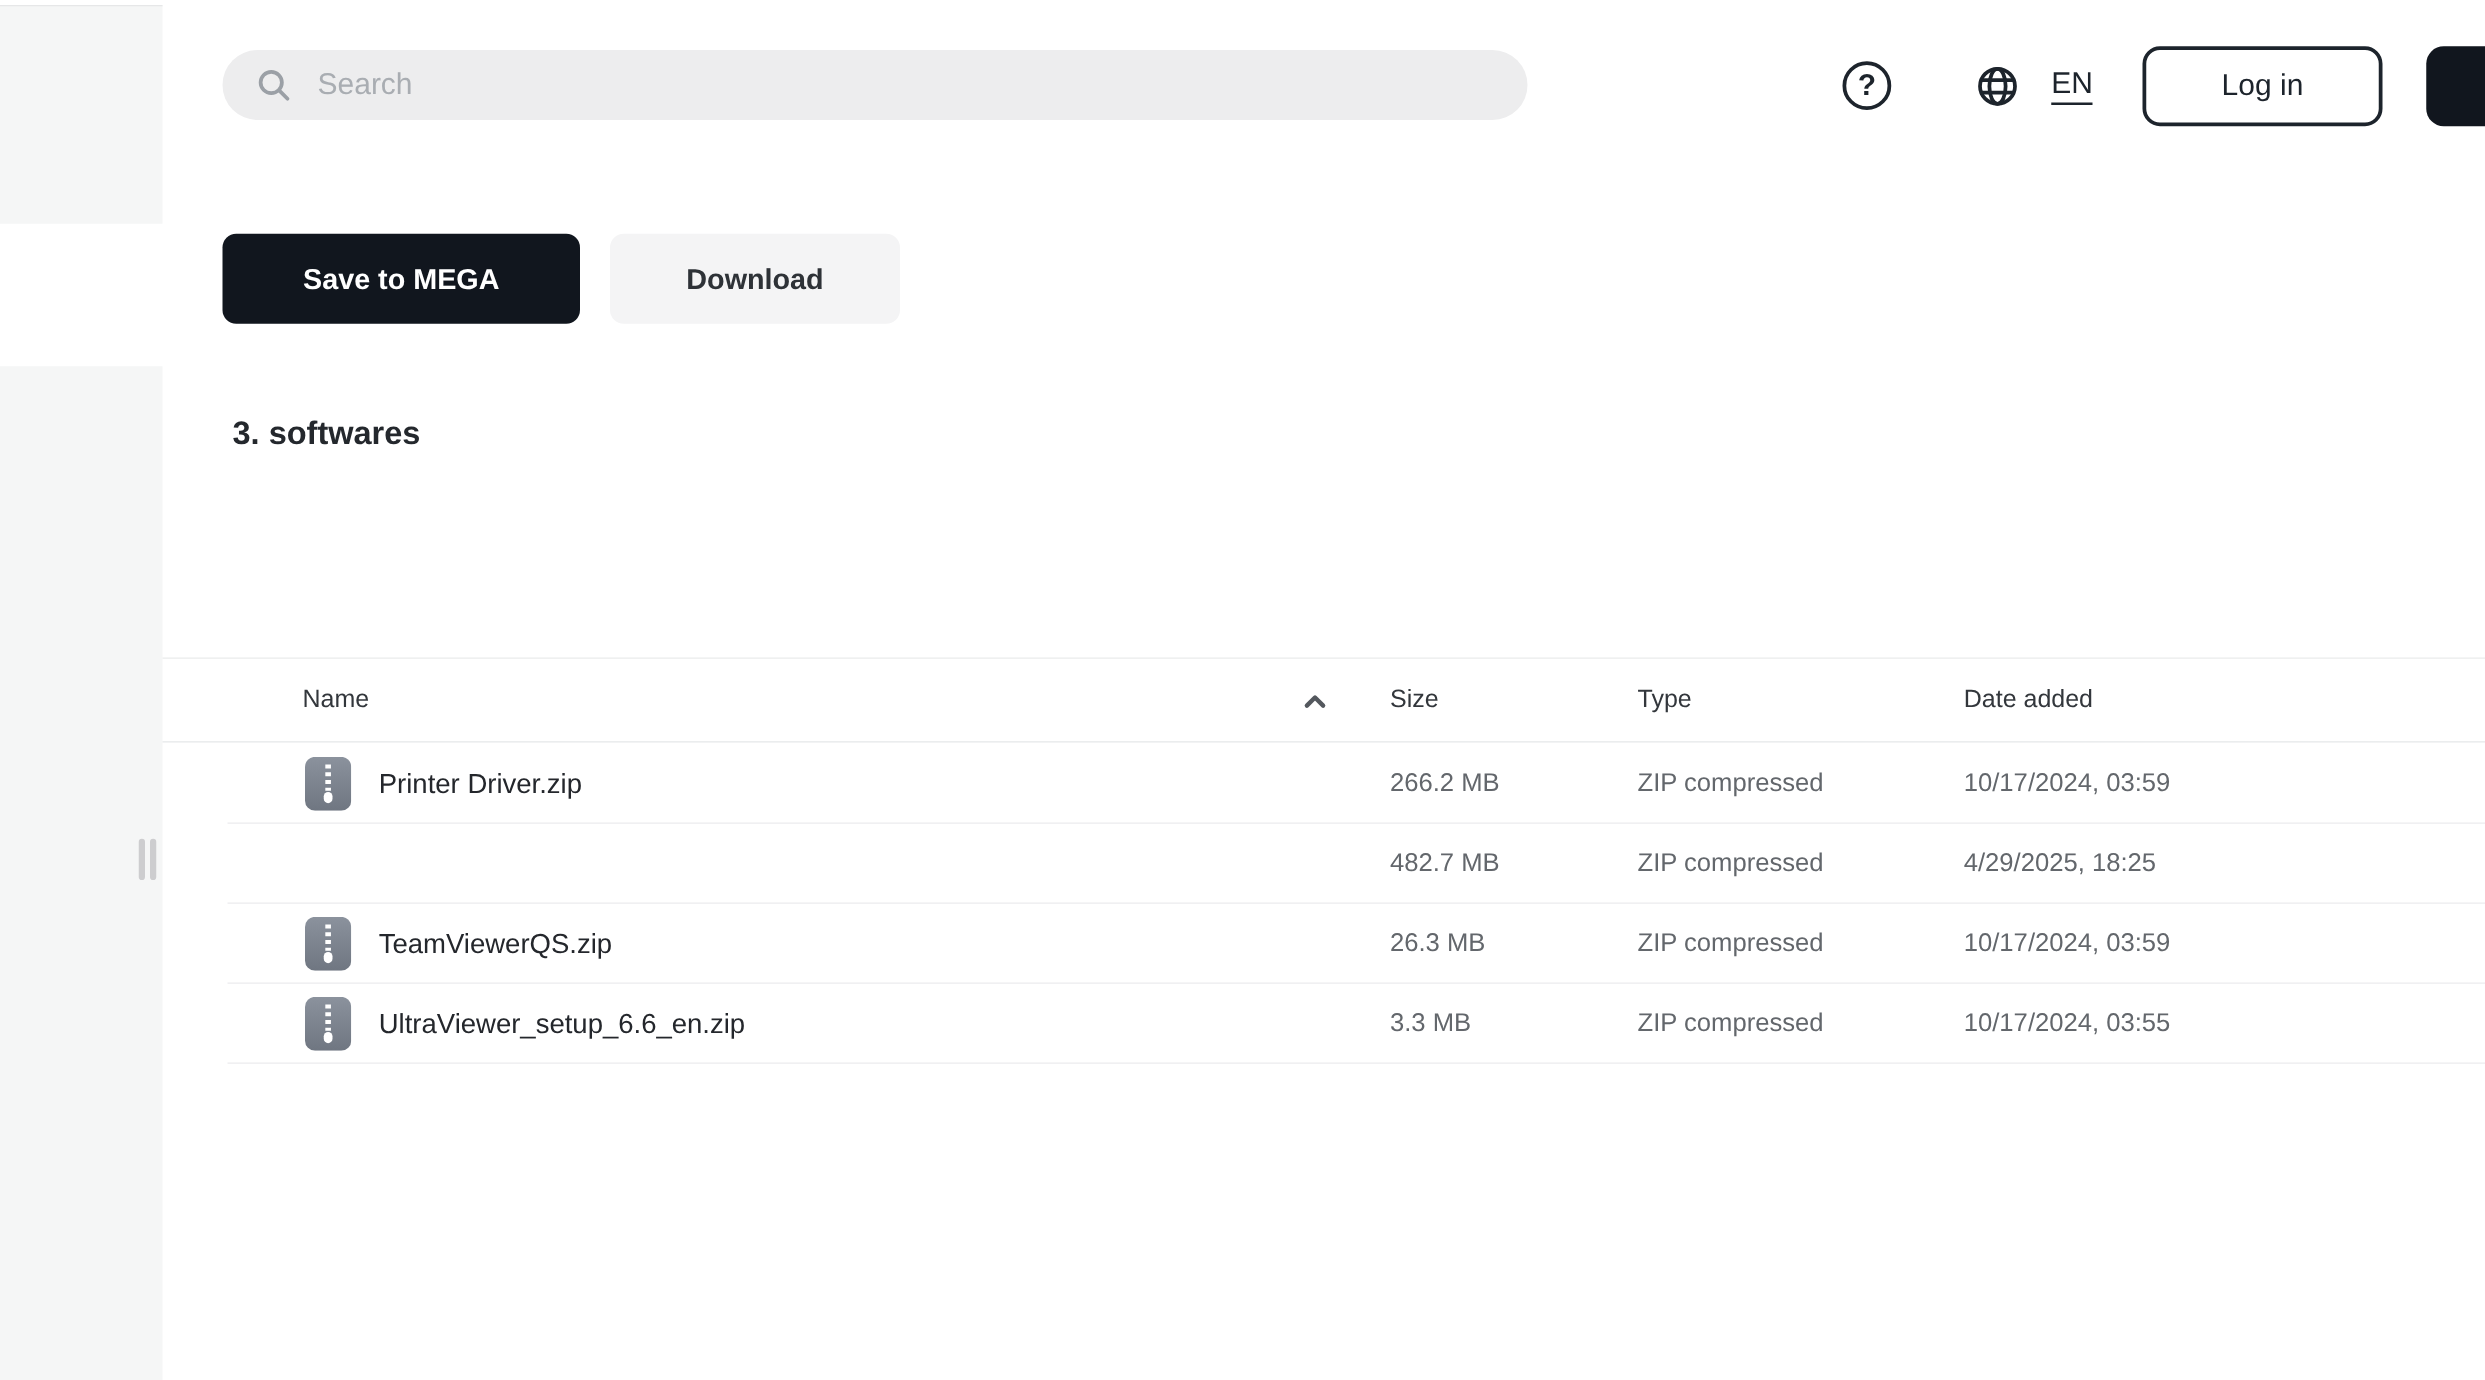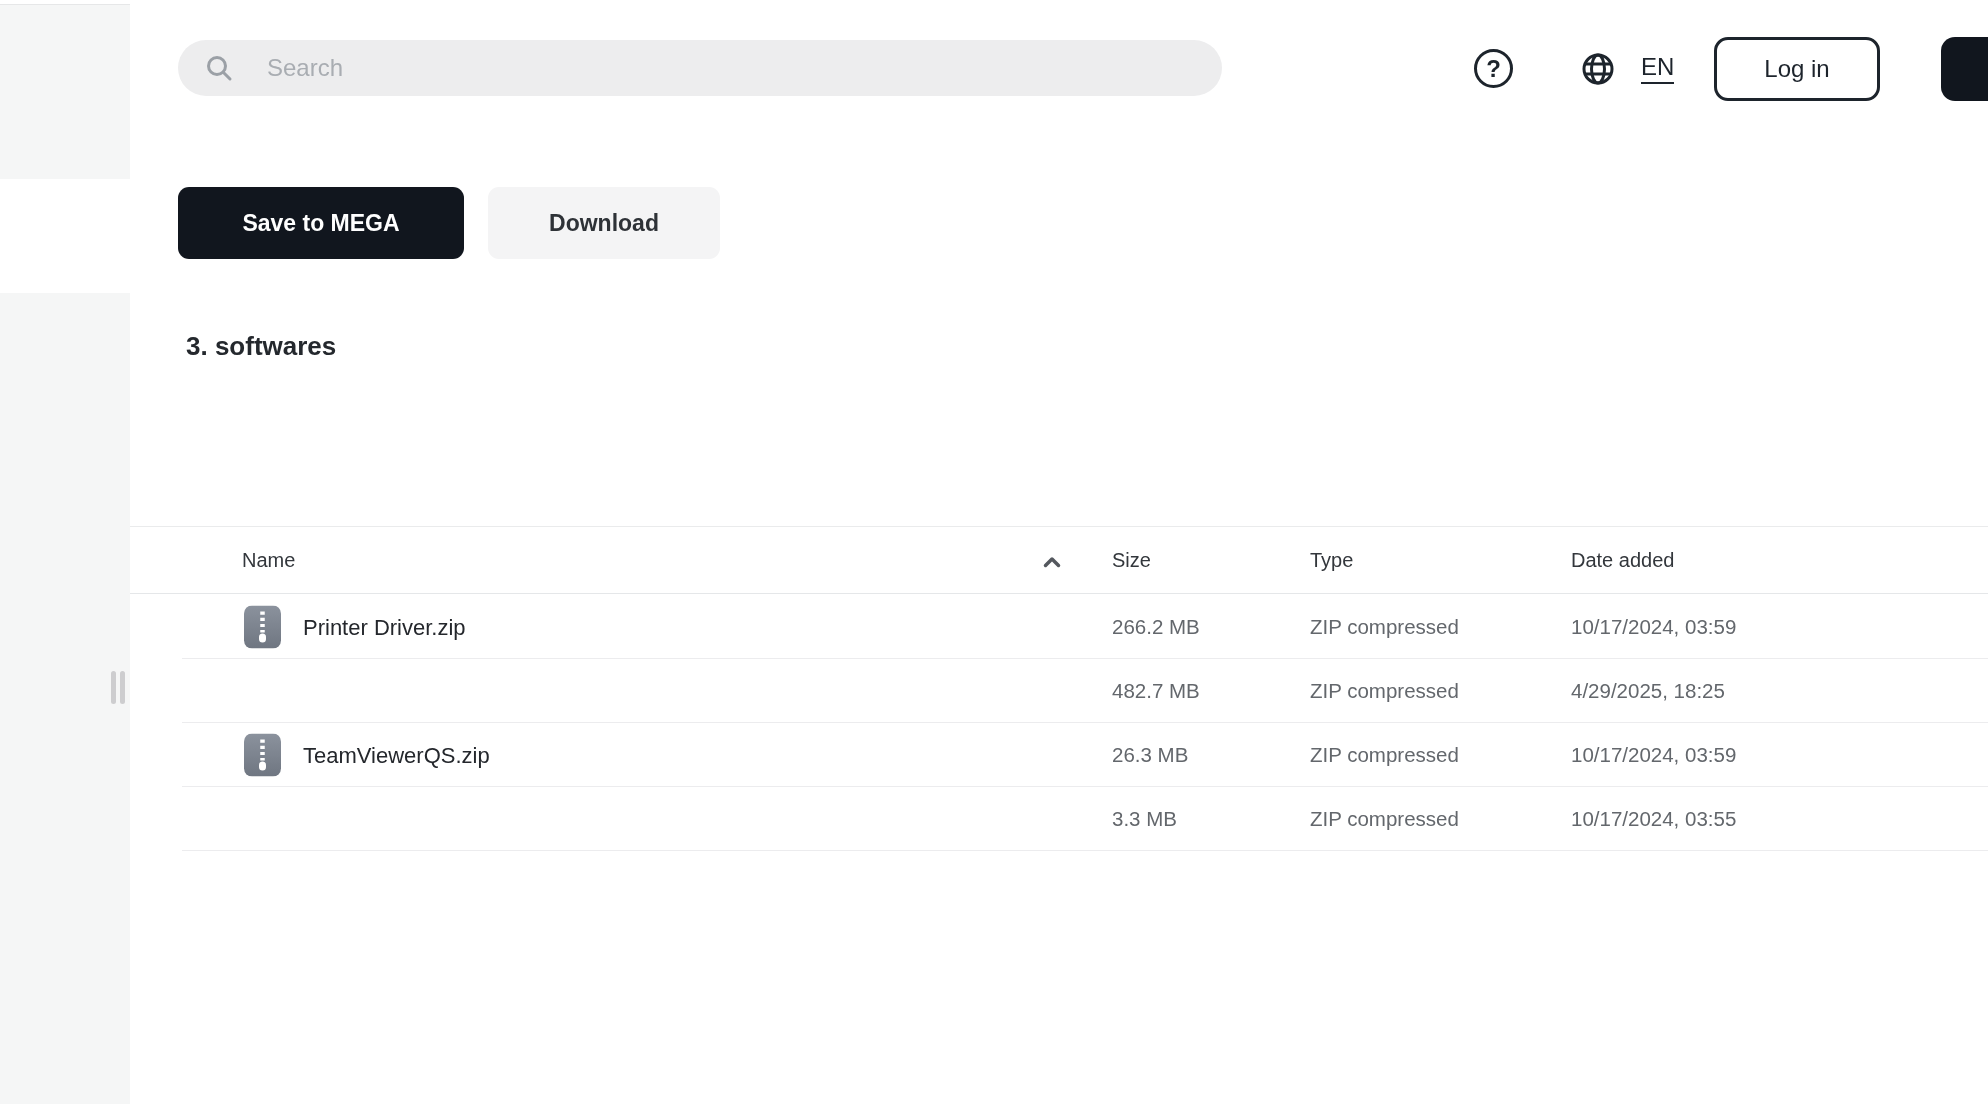--- a/index.html
+++ b/index.html
@@ -21,21 +21,21 @@
   .resize-handle {
     position:absolute; left:111px; top:671px; width:16px; height:33px;
     display:flex; gap:4px; cursor:col-resize;
   }
   .resize-handle i { width:5px; height:33px; background:#cdcdcf; border-radius:2.5px; }
 
   
   .search-pill {
     position:absolute; left:178px; top:40px; width:1044px; height:56px;
     background:#ededee; border-radius:28px;
-    display:flex; align-items:center; padding-left:26px; gap:33px;
+    display:flex; align-items:center; padding-left:26px; gap:20px;
   }
   .search-pill input {
     flex:1; height:100%; background:transparent; border:none; outline:none;
     font-family:"Liberation Sans", sans-serif; font-size:24px; color:#3a3e43;
   }
   .search-pill input::placeholder { color:#a9adb2; }
 
   .help-btn {
     position:absolute; left:1474px; top:49px; width:39px; height:39px;
     border:3px solid #1d242c; border-radius:50%;
@@ -44,21 +44,21 @@
   }
   .lang {
     position:absolute; left:1581px; top:51px; height:36px;
     display:flex; align-items:center; gap:26px; cursor:pointer;
   }
   .lang .code {
     font-size:24px; font-weight:500; color:#1d242c;
     border-bottom:2.5px solid #1d242c; padding-bottom:2px; line-height:1.1;
   }
   .login-btn {
-    position:absolute; left:1714px; top:37px; width:166px; height:64px;
+    position:absolute; left:1714px; top:37px; width:192px; height:64px;
     background:#ffffff; border:3px solid #1d242c; border-radius:14px;
     display:flex; align-items:center; justify-content:center;
     font-size:24px; font-weight:500; color:#1d242c; cursor:pointer;
   }
   .cut-btn {
     position:absolute; left:1941px; top:37px; width:90px; height:64px;
     background:#11161e; border-radius:14px; cursor:pointer;
   }
 
   
@@ -214,19 +214,29 @@
           </svg>
         </span>
         <span class="fname">TeamViewerQS.zip</span>
       </span>
       <span class="cell cell-size">26.3 MB</span>
       <span class="cell cell-type">ZIP compressed</span>
       <span class="cell cell-date">10/17/2024, 03:59</span>
     </div>
 
     <div class="row">
+      <span class="cell-name">
+        <span style="display:flex;">
+          <svg width="37" height="43" viewBox="0 0 37 43">
+            <rect width="37" height="43" rx="8" fill="url(#zipGrad)"></rect>
+            <line x1="18.5" y1="6" x2="18.5" y2="27" stroke="#ffffff" stroke-width="4.5" stroke-dasharray="3.2 3"></line>
+            <rect x="15" y="28" width="7" height="9" rx="3.5" fill="#ffffff"></rect>
+          </svg>
+        </span>
+        <span class="fname">UltraViewer_setup_6.6_en.zip</span>
+      </span>
       <span class="cell cell-size">3.3 MB</span>
       <span class="cell cell-type">ZIP compressed</span>
       <span class="cell cell-date">10/17/2024, 03:55</span>
     </div>
 
   </div>
 </div>
 
 </body></html>

